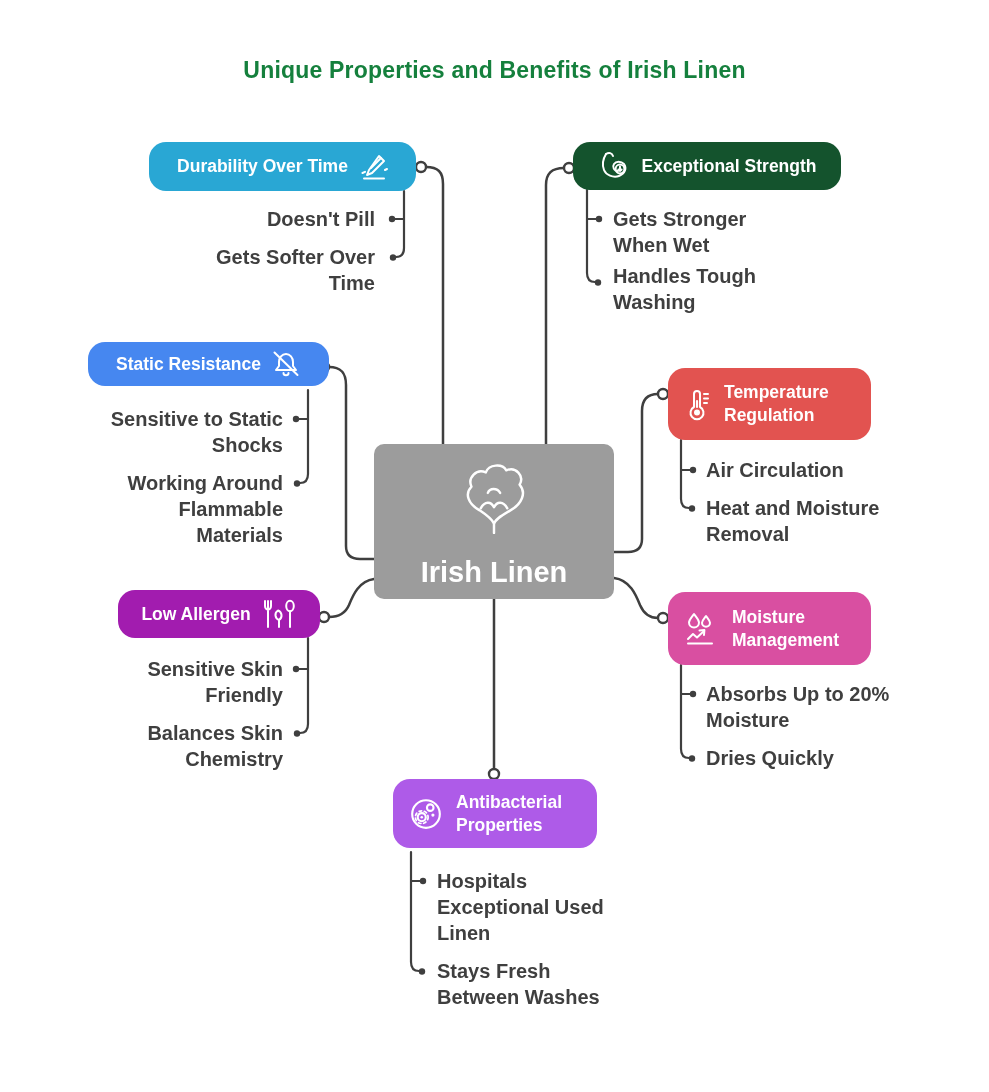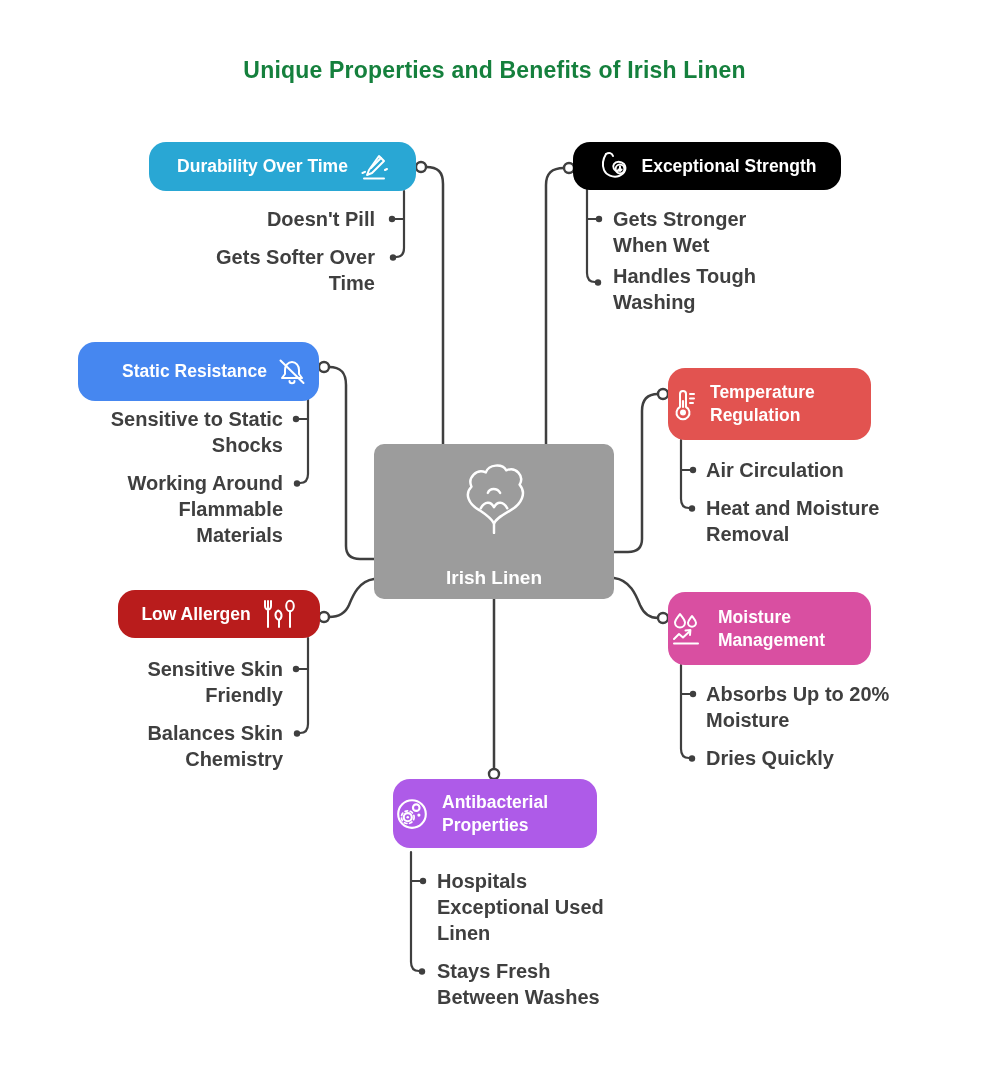--- a/index.html
+++ b/index.html
@@ -13,30 +13,30 @@
     position:absolute;left:0;top:57px;width:989px;text-align:center;
     font-size:23px;font-weight:bold;color:#15803d;letter-spacing:.2px;
   }
   svg.wires{position:absolute;left:0;top:0;pointer-events:none;}
   .node{
     position:absolute;border-radius:17px;color:#ffffff;
     display:flex;align-items:center;justify-content:center;gap:10px;
     font-weight:bold;font-size:17.5px;box-sizing:border-box;padding:4px 12px;
   }
   .node .lbl{white-space:pre-line;}
-  .node.two-line{justify-content:flex-start;padding-left:2px;}
+  .node.two-line{justify-content:flex-start;padding-left:16px;}
   .node.two-line .lbl{line-height:23px;text-align:left;}
   .node svg{flex:0 0 auto;display:block;}
   .center-node{
     position:absolute;border-radius:10px;color:#fff;
     display:flex;flex-direction:column;align-items:center;justify-content:flex-end;
     box-sizing:border-box;padding-bottom:10px;
   }
   .center-node .cotton{position:absolute;top:12px;left:50%;transform:translateX(-50%);}
-  .center-node .lbl{font-size:19px;font-weight:bold;}
+  .center-node .lbl{font-size:29px;font-weight:bold;}
   .sub{
     position:absolute;font-size:20px;font-weight:bold;color:#3f3f3f;
     line-height:26px;white-space:pre-line;
   }
   .sub.r{text-align:right;}
   .sub.l{text-align:left;}
 </style>
 </head>
 <body>
 
@@ -107,33 +107,33 @@
     <span>
       <svg width="30" height="30" viewBox="0 0 30 30" fill="none" stroke="#ffffff" stroke-width="2" stroke-linecap="round" stroke-linejoin="round">
         <path d="M21,4 L26,9 L14,21 L9,23 L11,18 Z"></path>
         <path d="M23,6 L13,16"></path>
         <path d="M6,26.5 H26"></path>
         <path d="M4.5,21 l2.5,-1.2 M27,18 l2,-1"></path>
       </svg>
     </span>
   </div>
 
-  <div class="node" style="left: 573px; top: 142px; width: 268px; height: 48px; background-color: #000000;">
+  <div class="node" style="left: 573px; top: 142px; width: 268px; height: 48px; background-color: #14532d;">
     <span>
       <svg width="34" height="30" viewBox="0 0 34 30" fill="none" stroke="#ffffff" stroke-width="2" stroke-linecap="round" stroke-linejoin="round">
         <path d="M9,3 C6,8 5,14 7,19 C9,24 16,27 22,25 C28,23 30,17 27,13 C24,10 19,10 17,13 C15,16 17,20 21,20"></path>
         <path d="M9,3 C12,1 15,2 16,5"></path>
         <circle cx="23" cy="18" r="4.4"></circle>
         <path d="M23,15.6 V20 M21.4,18.5 L23,20.1 L24.6,18.5"></path>
       </svg>
     </span>
     <span class="lbl">Exceptional Strength</span>
   </div>
 
-  <div class="node" style="left: 78px; top: 342px; width: 241px; height: 59px; background-color: rgb(70, 135, 240); justify-content: flex-end;">
+  <div class="node" style="left: 88px; top: 342px; width: 241px; height: 44px; background-color: rgb(70, 135, 240);">
     <span class="lbl">Static Resistance</span>
     <span>
       <svg width="30" height="30" viewBox="0 0 30 30" fill="none" stroke="#ffffff" stroke-width="2" stroke-linecap="round" stroke-linejoin="round">
         <path d="M15,5 C19,5 22,8.5 22,13 V17 L25,21 H5 L8,17 V13 C8,8.5 11,5 15,5 Z"></path>
         <path d="M12.5,24 a2.5,2.2 0 0,0 5,0"></path>
         <path d="M3.5,3.5 L26.5,26"></path>
       </svg>
     </span>
   </div>
 
@@ -143,21 +143,21 @@
         <path d="M10,7 a3,3 0 0,1 6,0 V20 a6.5,6.5 0 1,1 -6,0 Z"></path>
         <circle cx="13" cy="25.5" r="3" fill="#ffffff" stroke="none"></circle>
         <path d="M13,20 V14" stroke-width="2.2"></path>
         <path d="M20,7 h4 M20,11.5 h4 M20,16 h3"></path>
       </svg>
     </span>
     <span class="lbl">Temperature
 Regulation</span>
   </div>
 
-  <div class="node" style="left: 118px; top: 590px; width: 202px; height: 48px; background-color: #b91c1c;">
+  <div class="node" style="left: 118px; top: 590px; width: 202px; height: 48px; background-color: #a21caf;">
     <span class="lbl">Low Allergen</span>
     <span>
       <svg width="36" height="32" viewBox="0 0 36 32" fill="none" stroke="#ffffff" stroke-width="2" stroke-linecap="round" stroke-linejoin="round">
         <path d="M7,3 V29 M4,3 V8 a3,3.5 0 0,0 6,0 V3"></path>
         <path d="M18,22 c-4,-1.5 -5,-7 -1,-9.5 c4,1.5 5,7 1,9.5 z M18,22 v7"></path>
         <ellipse cx="29" cy="8" rx="3.8" ry="5.2"></ellipse>
         <path d="M29,13.2 V29"></path>
       </svg>
     </span>
   </div>

